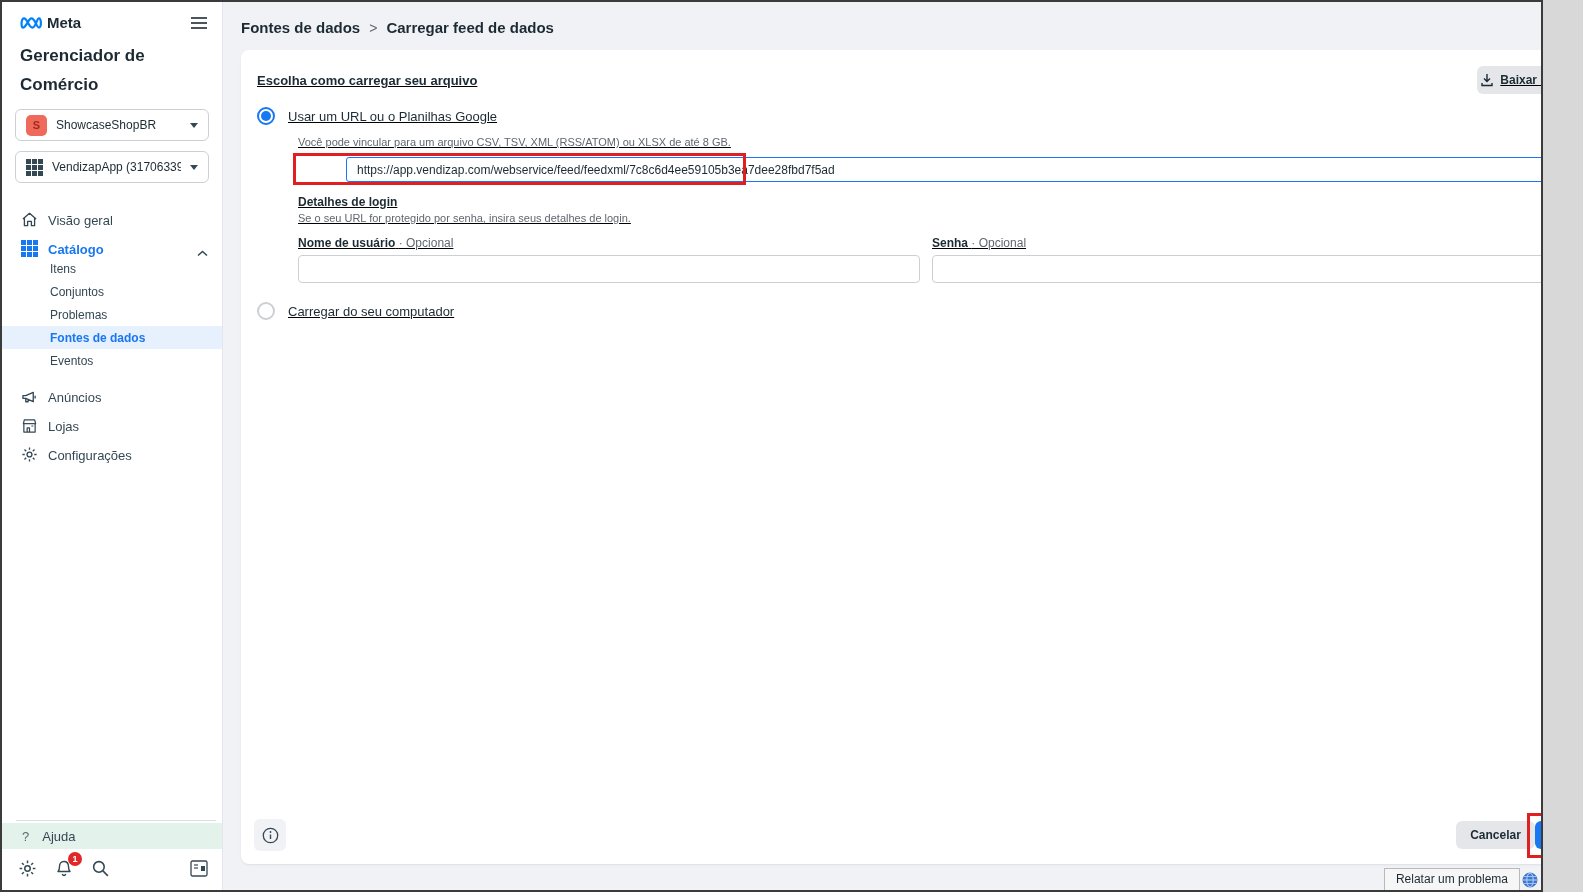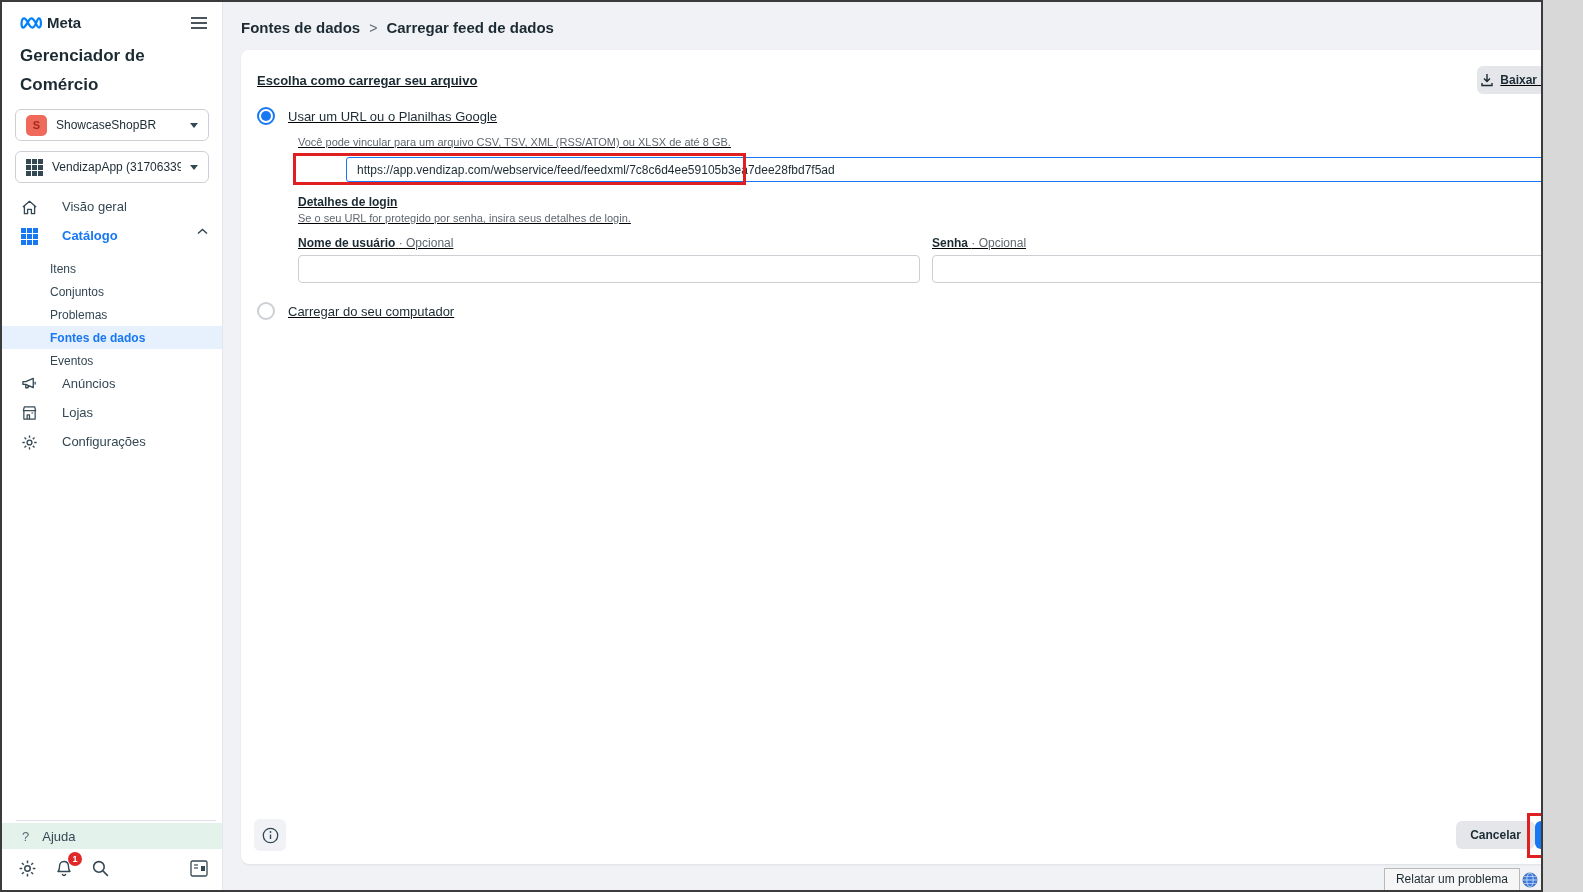--- a/index.html
+++ b/index.html
@@ -28,21 +28,21 @@
   }
   .selector .sel-label { font-size:12px; color:#1c2b33; white-space:nowrap; overflow:hidden; flex:1; }
   .caret-down { width:0; height:0; border-left:4px solid transparent; border-right:4px solid transparent; border-top:5px solid #344854; }
   .grid-icon-dark { display:grid; grid-template-columns:repeat(3,5px); grid-template-rows:repeat(3,5px); gap:1px; }
   .grid-icon-dark span { background:#344854; }
   .grid-icon-blue { display:grid; grid-template-columns:repeat(3,5px); grid-template-rows:repeat(3,5px); gap:1px; }
   .grid-icon-blue span { background:#1877f2; }
 
   .nav { margin-top:16px; }
   .nav-item {
-    display:flex; align-items:flex-start; gap:24px; height:29px; padding:0 14px 0 18px;
+    display:flex; align-items:flex-end; gap:10px; height:29px; padding:0 14px 0 18px;
     font-size:13px; color:#344854; cursor:pointer;
   }
   .nav-item .nav-ic { width:18px; display:flex; justify-content:center; color:#344854; }
   .nav-item.section-active { color:#1877f2; font-weight:bold; }
   .nav-item.section-active .nav-ic { color:#1877f2; }
   .nav-item .spacer { flex:1; }
   .nav-sub { }
   .nav-sub-item {
     height:23px; display:flex; align-items:center; padding-left:48px; font-size:12px;
     color:#344854; cursor:pointer;

